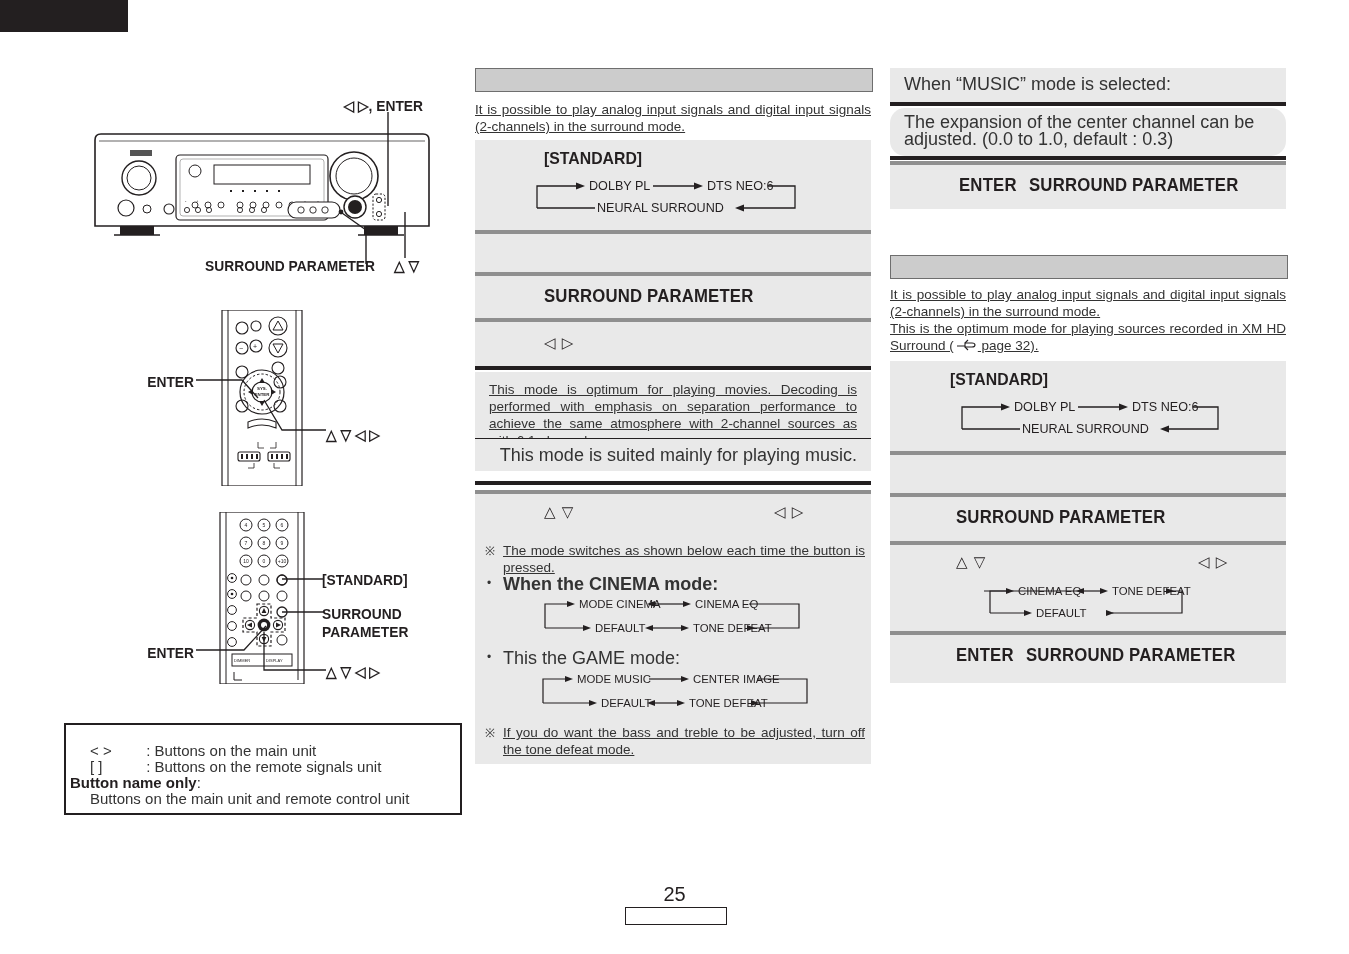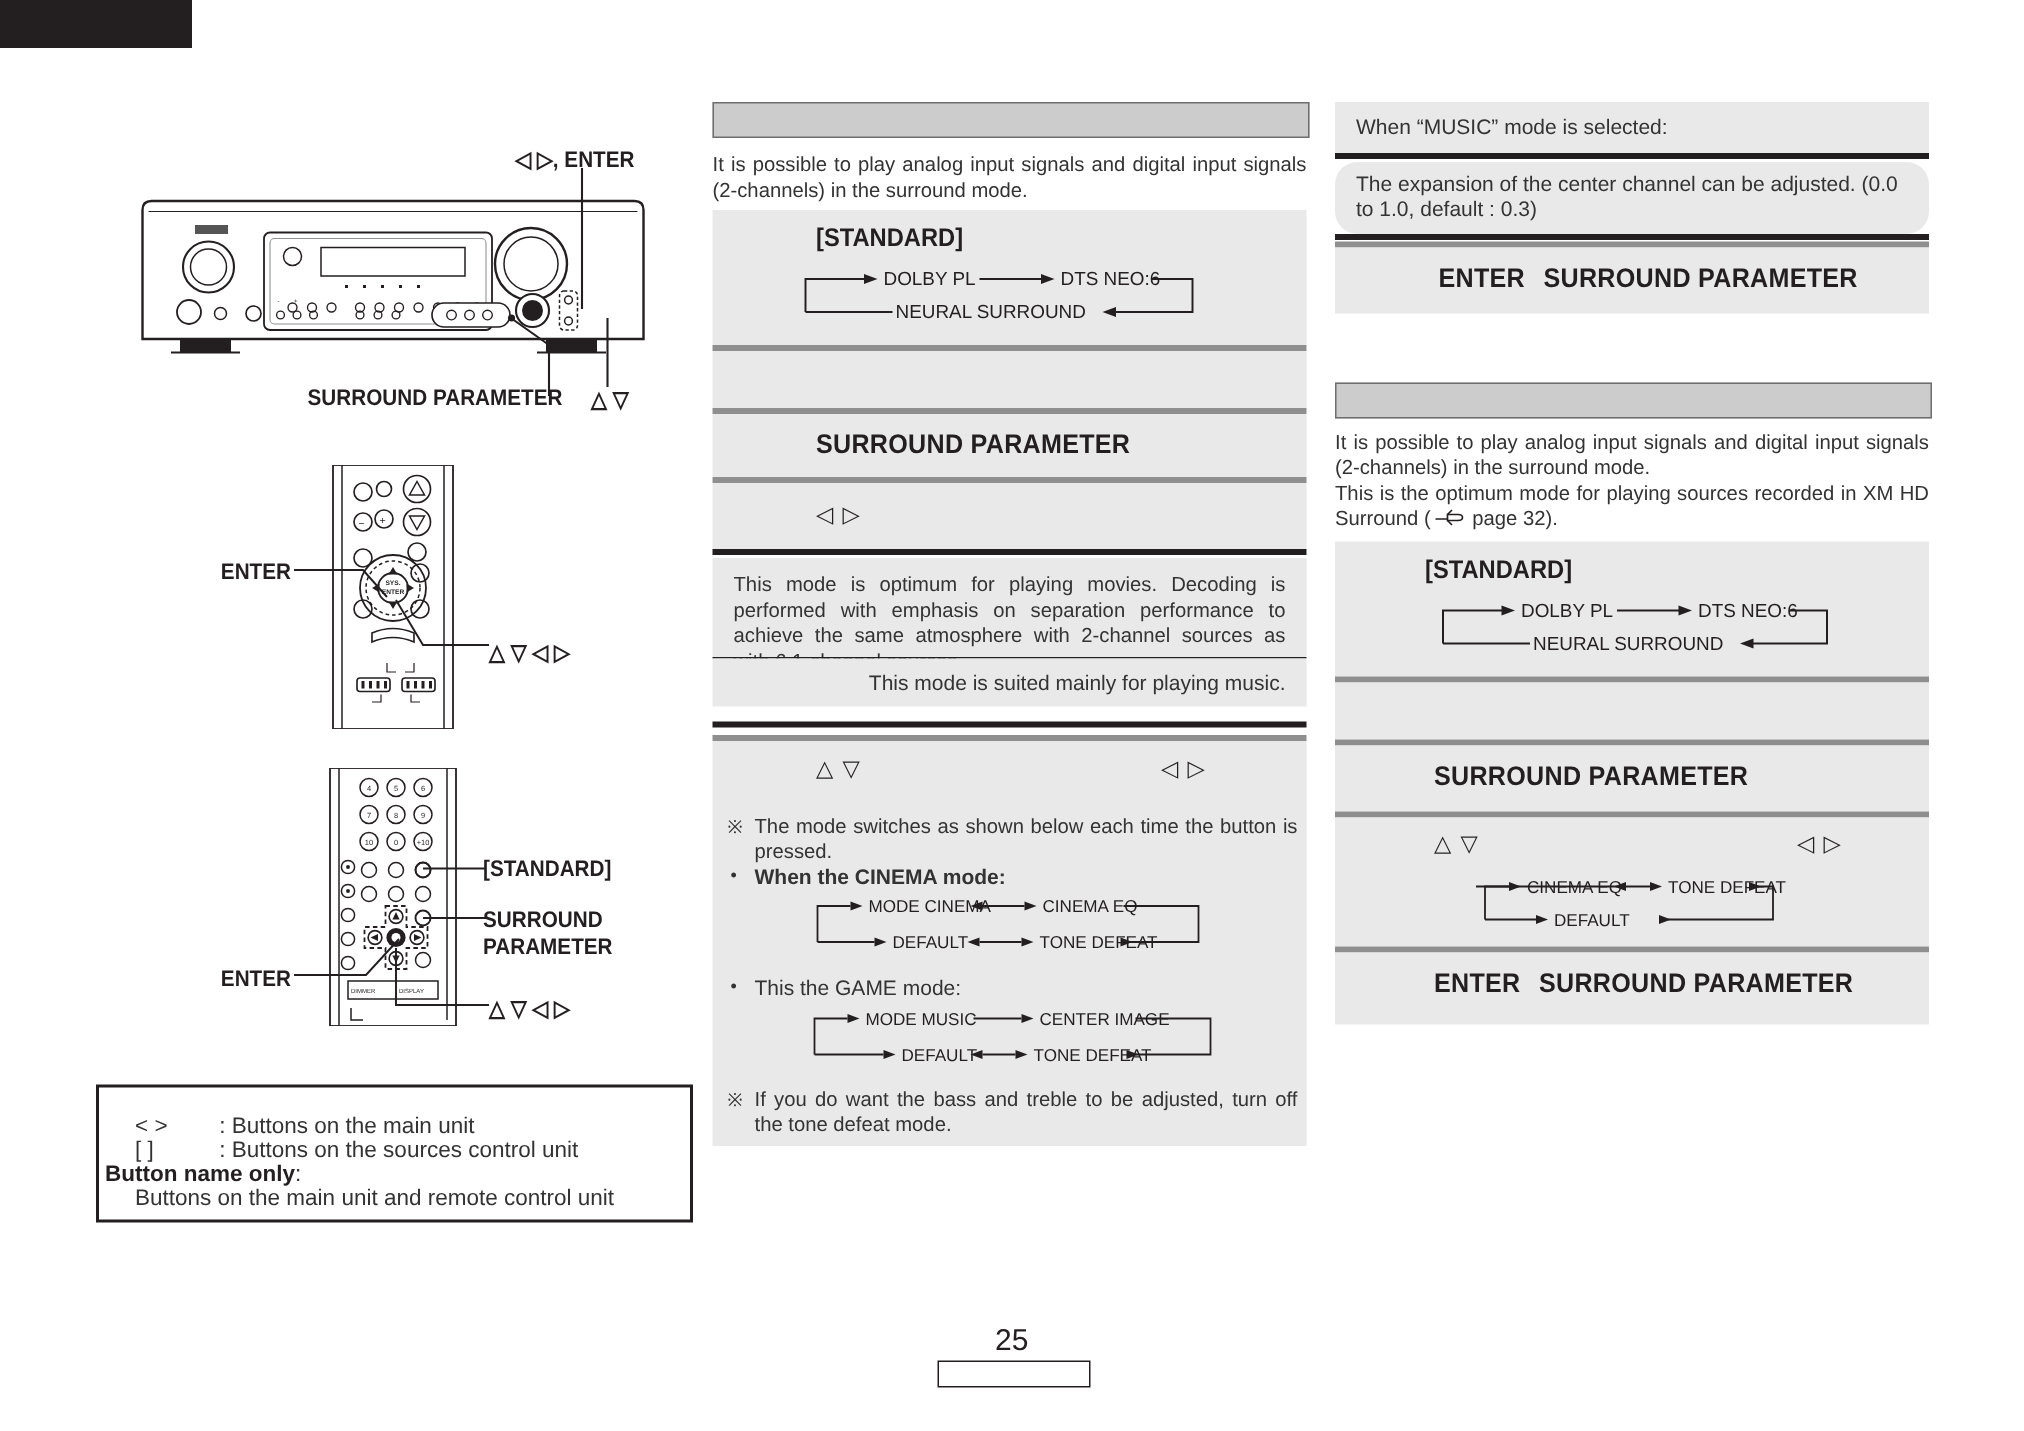--- a/index.html
+++ b/index.html
@@ -35,23 +35,24 @@
     background: #cccccc;
     border: 1px solid #6e6e6e;
     height: 22px;
   }
 
   .body-text {
     font-size: 13.5px;
     line-height: 17px;
     color: #333333;
     text-align: justify;
+    text-decoration: underline;
   }
   .body-text-nj {
-    font-size: 14px;
+    font-size: 18px;
     line-height: 17px;
     color: #333333;
   }
 
   .heading-cond {
     font-family: "Liberation Sans Narrow", "Liberation Sans", sans-serif;
     font-weight: bold;
     font-size: 18px;
     letter-spacing: 0.2px;
     color: #231f20;
@@ -424,21 +425,21 @@
   <polyline points="8,0 8,38 70,38" fill="none" stroke="#231f20" stroke-width="1.3"></polyline>
 </svg>
 
 <div class="abs" id="legend-box">
   <div class="abs legend-line" style="left:24px; top:18px;">
     <span style="display:inline-block; width:52px;">&lt;     &gt;</span>
     <span>: Buttons on the main unit</span>
   </div>
   <div class="abs legend-line" style="left:24px; top:34px;">
     <span style="display:inline-block; width:52px;">[     ]</span>
-    <span>: Buttons on the sources control unit</span>
+    <span>: Buttons on the remote signals unit</span>
   </div>
   <div class="abs legend-line" style="left:4px; top:50px;">
     <span class="legend-bold">Button name only</span><span>:</span>
   </div>
   <div class="abs legend-line" style="left:24px; top:66px;">
     <span>Buttons on the main unit and remote control unit</span>
   </div>
 </div>
 
 <div class="abs hdr-bar" style="left:475px; top:68px; width:396px;">

